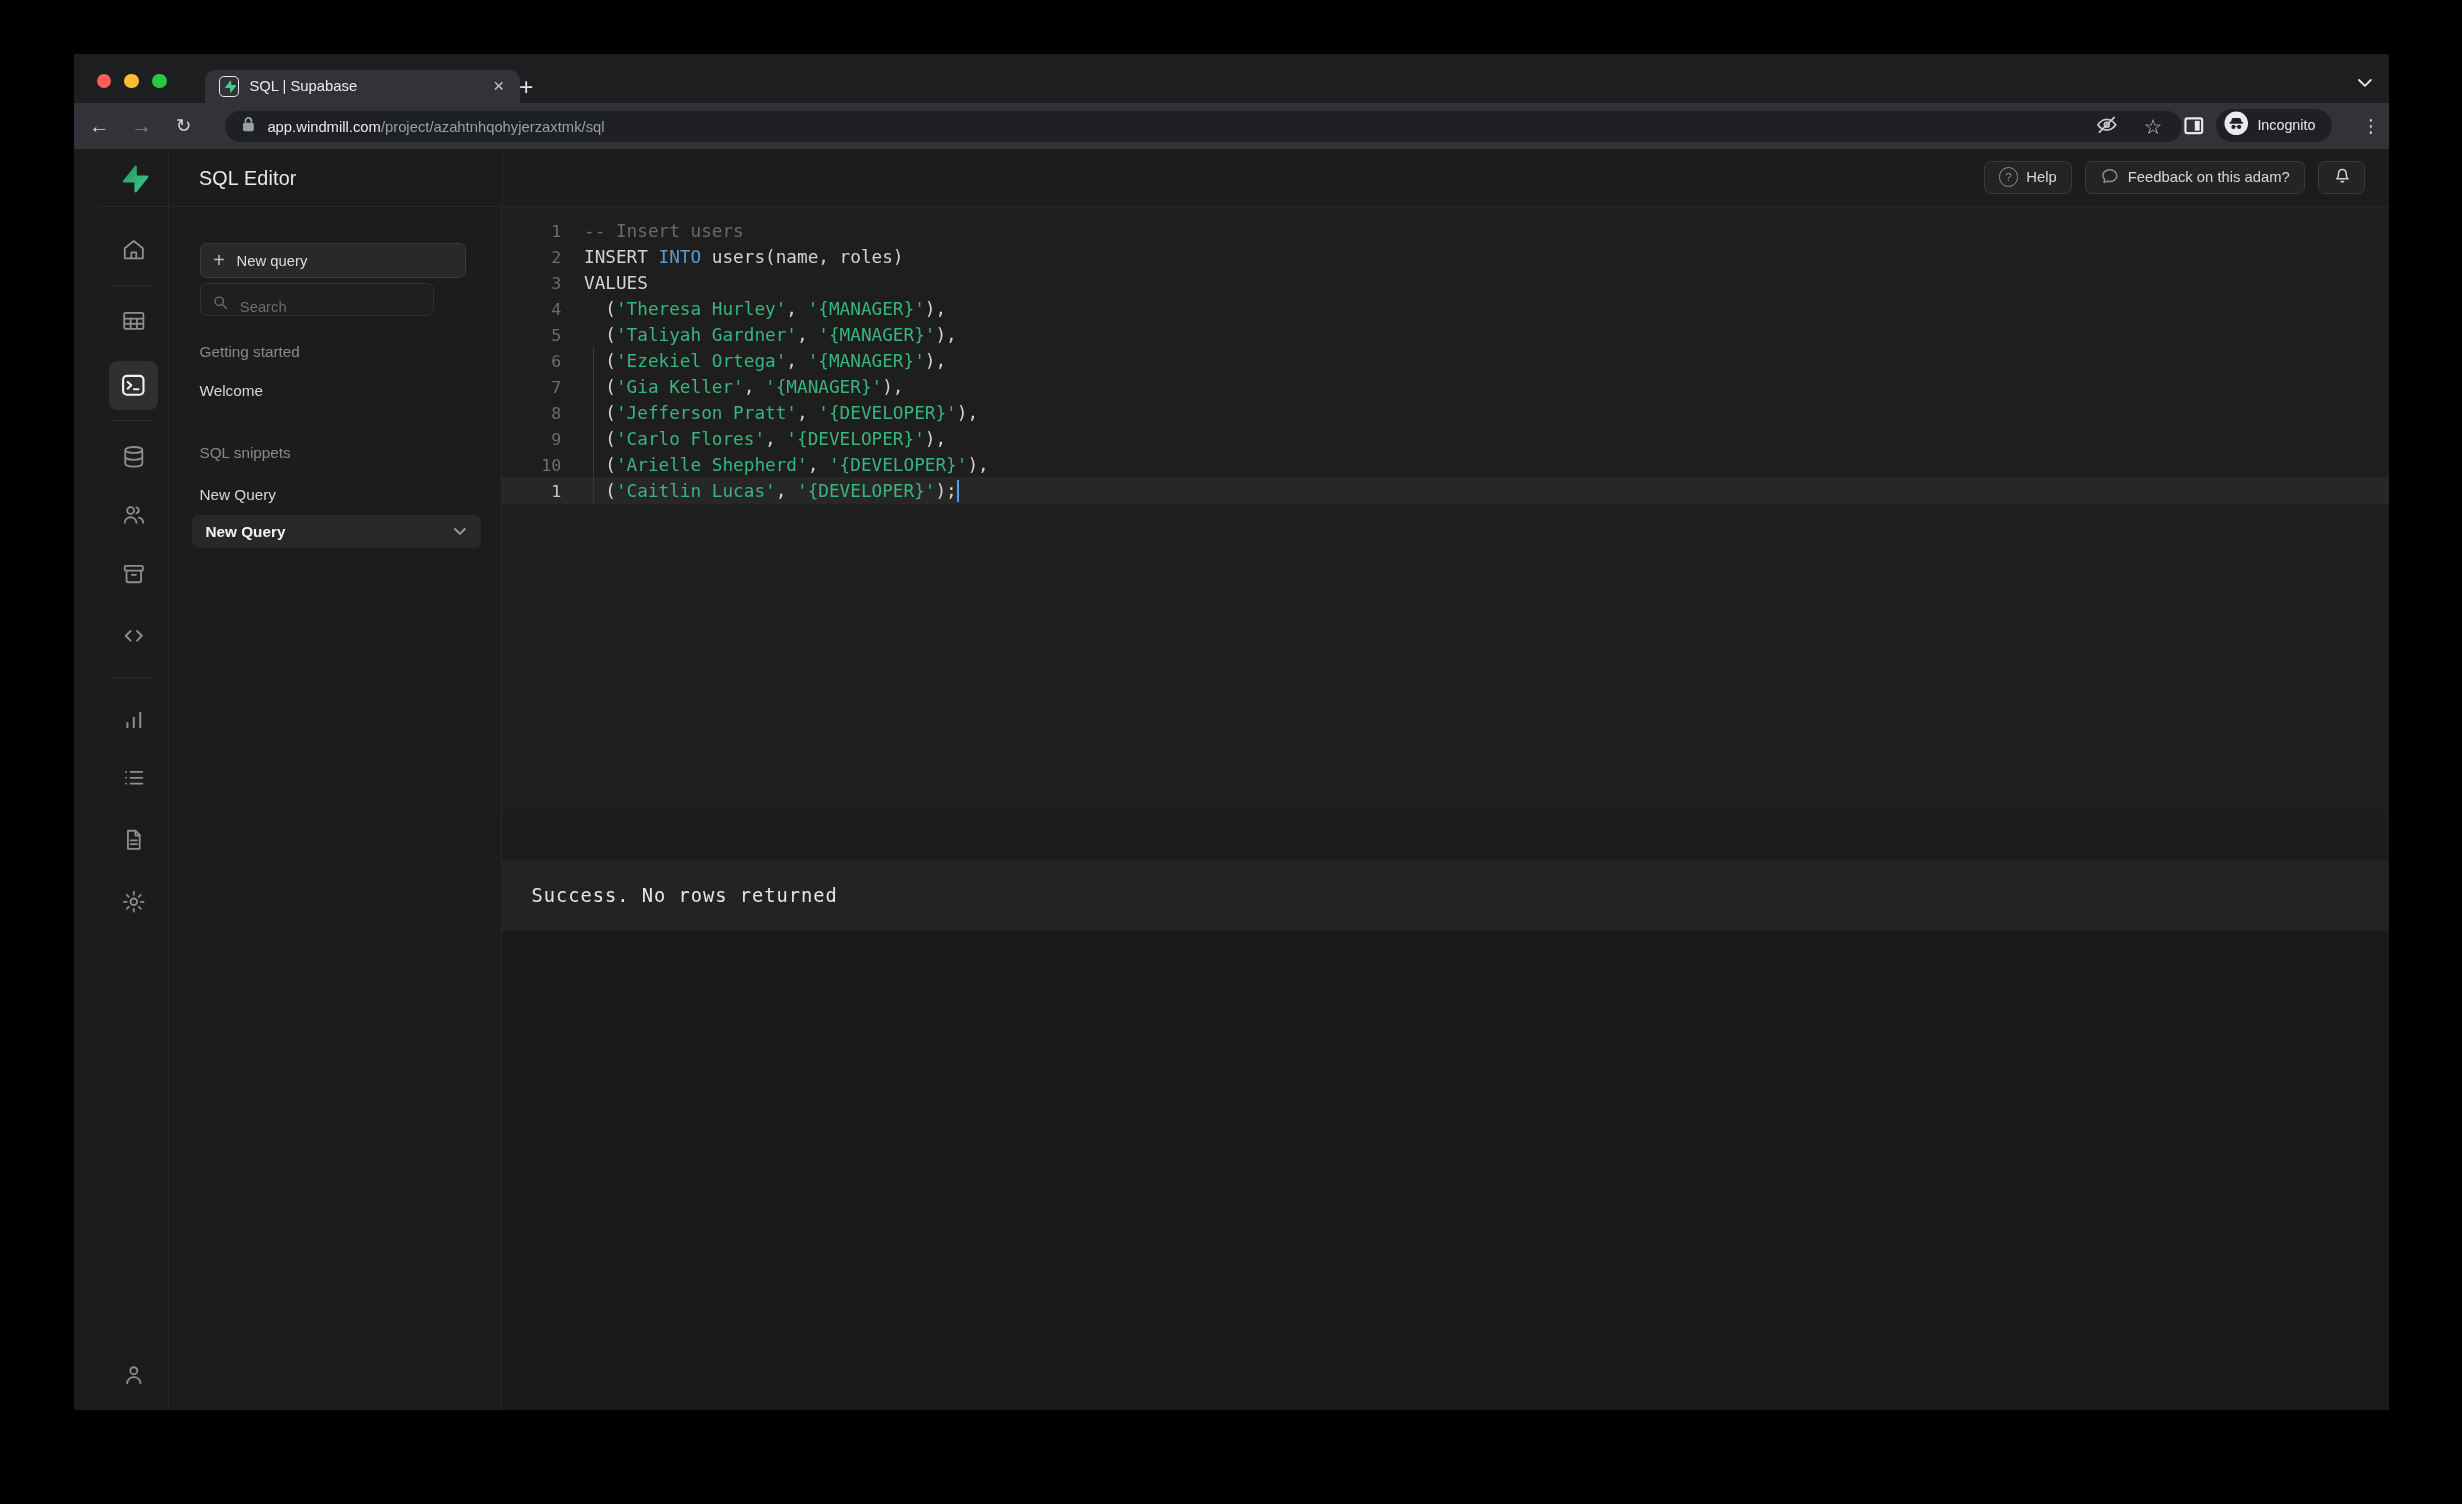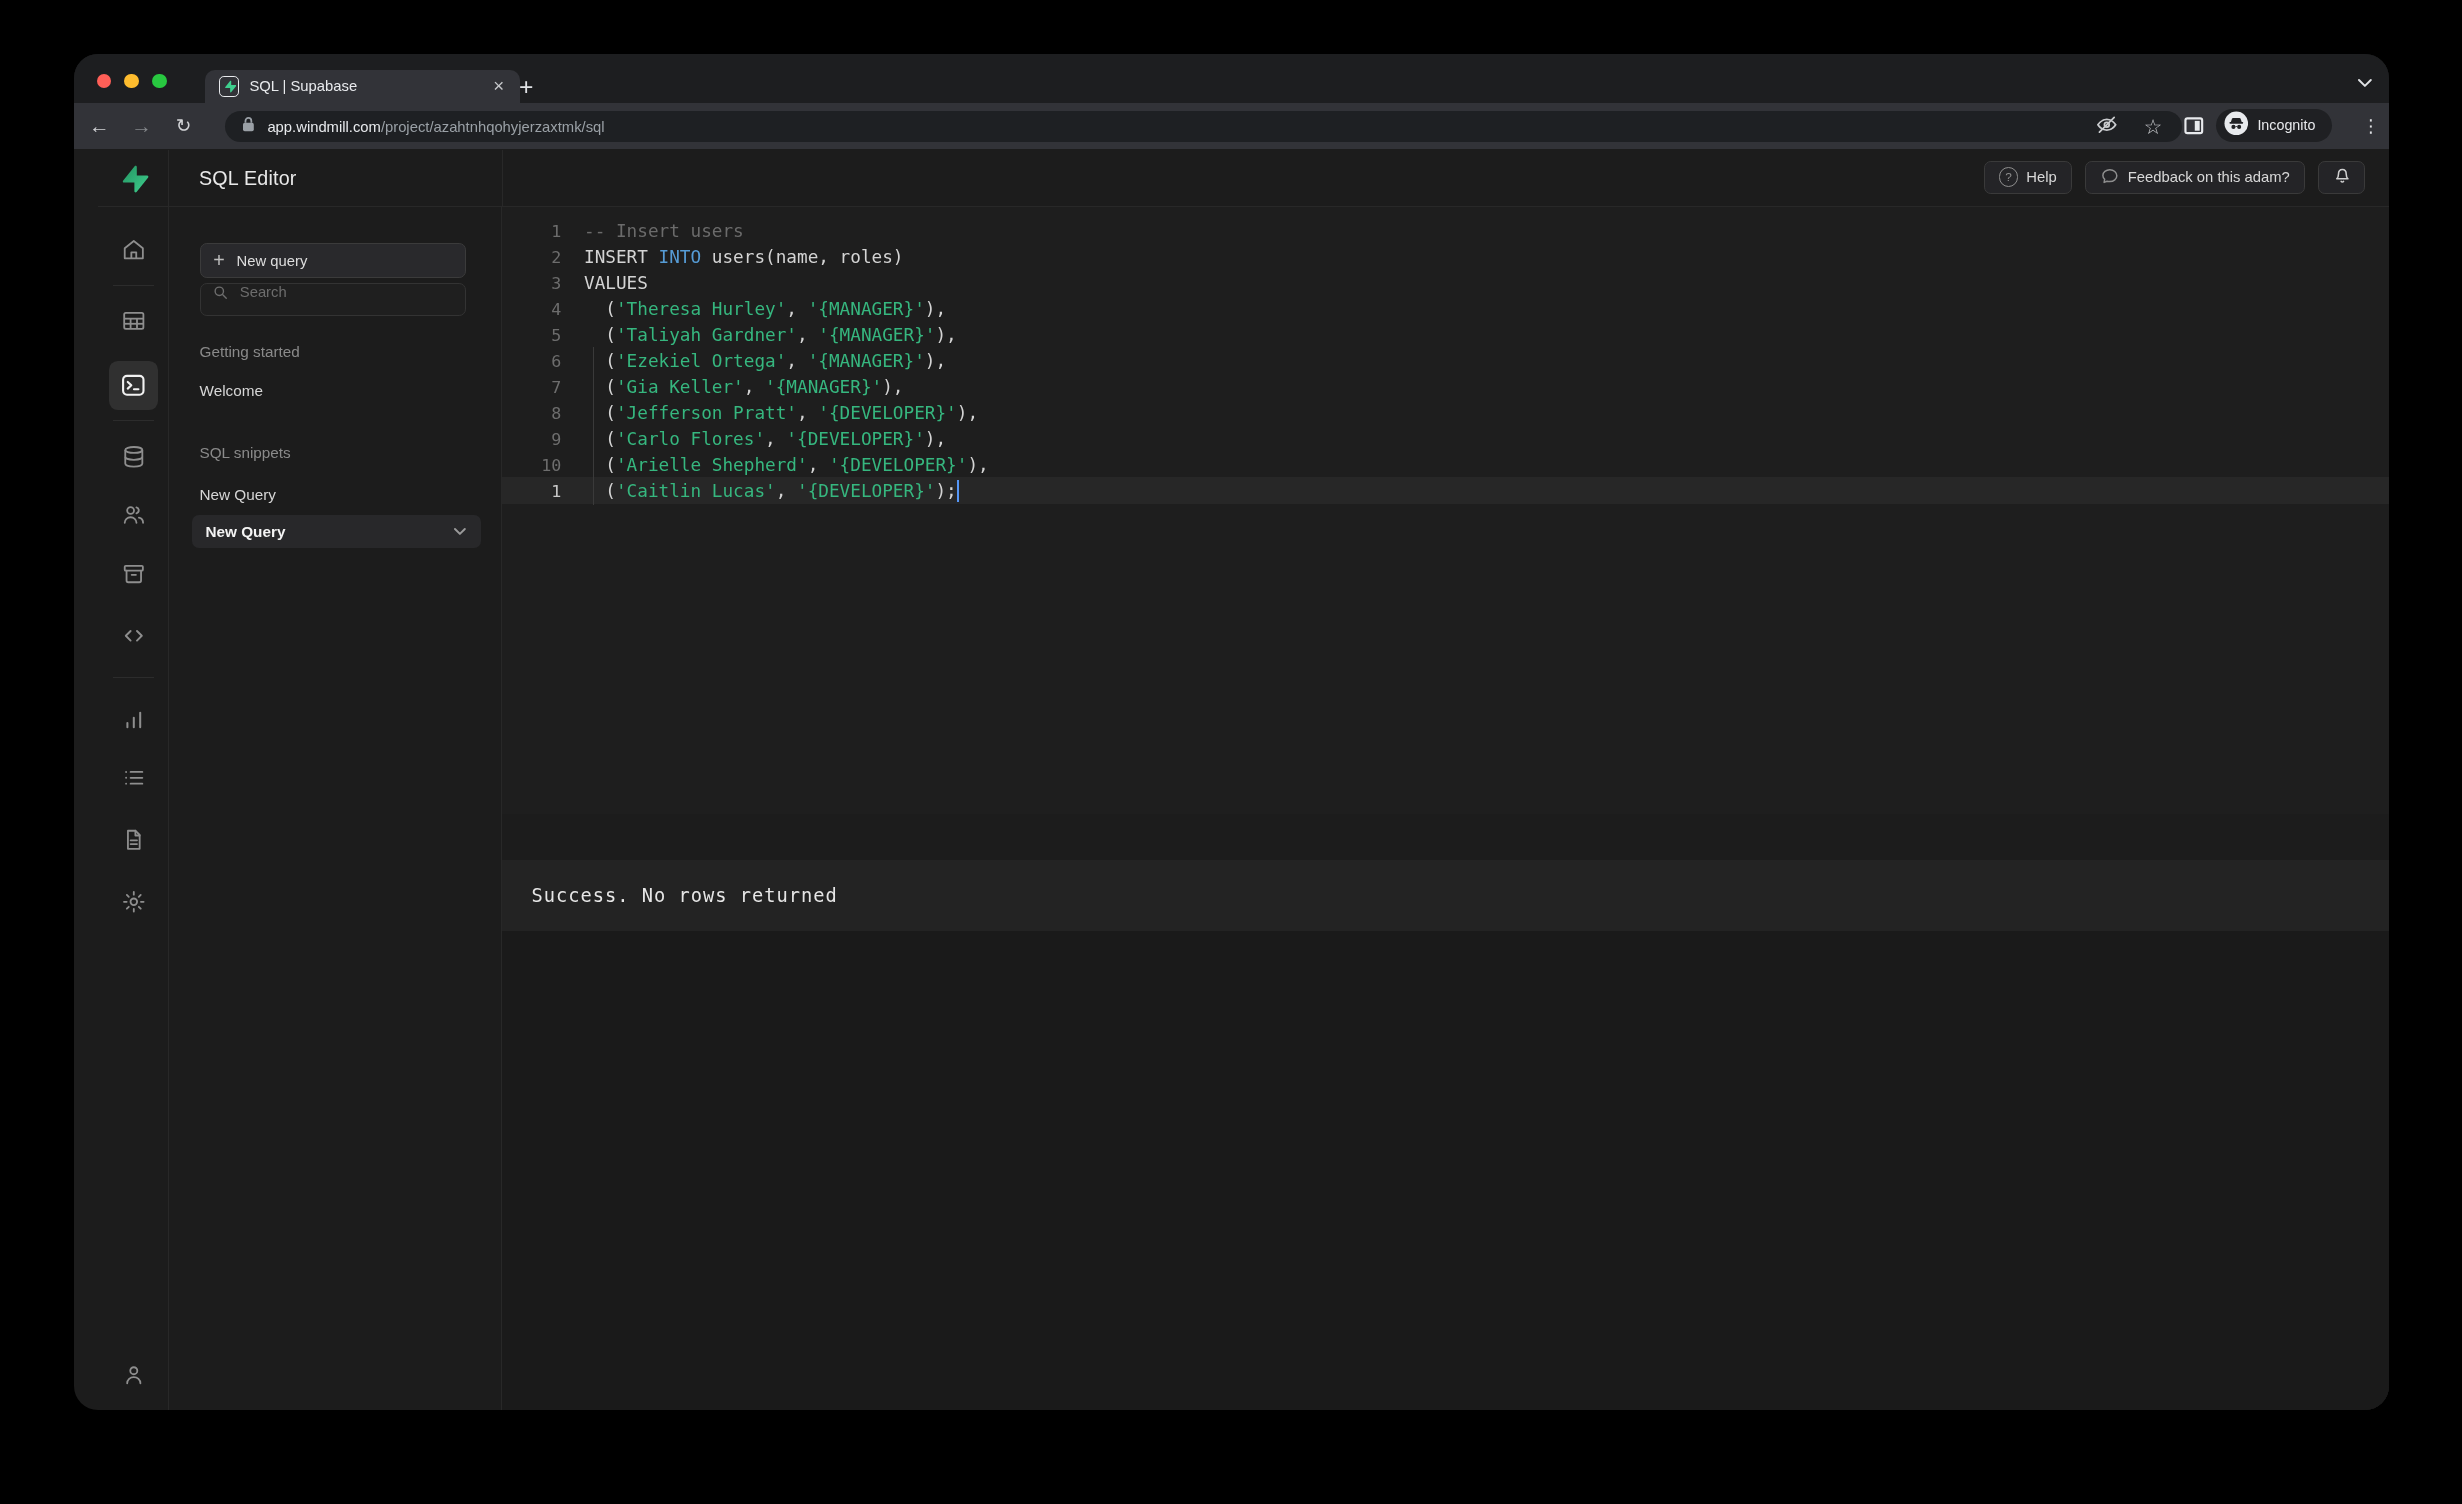--- a/index.html
+++ b/index.html
@@ -1,20 +1,20 @@
 <!DOCTYPE html>
 <html><head>
 <meta charset="utf-8">
 <style>
   * { margin:0; padding:0; box-sizing:border-box; }
   html,body { width:2463px; height:1504px; background:#000; font-family:"Liberation Sans", sans-serif; overflow:hidden; }
 
   
   .window { position:absolute; left:74px; top:54px; width:2315px; height:1356px;
-    background:#1c1c1c; border-radius:24px; overflow:hidden;padding-left:32px; }
+    background:#1c1c1c; border-radius:2px; overflow:hidden;padding-left:32px; }
 
   
   .tabstrip { position:absolute; left:0; top:0; width:100%; height:49px; background:#1d1e20; }
   .light { position:absolute; top:19.7px; width:14.8px; height:14.8px; border-radius:50%; }
   .light.red { left:22.7px; background:#ff5f57; }
   .light.yellow { left:50px; background:#febc2e; }
   .light.green { left:78px; background:#28c840; }
   .tab { position:absolute; left:131px; top:15.8px; width:315px; height:33px; background:#323338;
     border-radius:9.9px 9.9px 0 0; display:flex; align-items:center; padding:0 13.8px; }
   .favicon { width:20.7px; height:20.7px; border:1.6px solid #e8eaed; border-radius:4.9px;
@@ -71,22 +71,22 @@
     display:flex; align-items:center; justify-content:center; }
   .rail-active-box svg { stroke:#f2f2f2; }
   .rail-div { position:absolute; left:14.8px; width:41px; height:1px; background:#2c2c2c; }
 
   
   .snippets { position:absolute; left:71px; top:57px; width:333px; bottom:0; border-right:1px solid #282828; }
   .newq-btn { position:absolute; left:30.5px; top:36px; width:266px; height:35px; background:#29292c;
     border:1px solid #3b3b3b; border-radius:6.9px; display:flex; align-items:center; gap:11.8px; padding:0 12.8px;
     color:#dedede; font-size:14.8px; }
   .plus-g { color:#bdbdbd; font-size:19.7px; font-weight:300; line-height:1; }
-  .search-box { position:absolute; left:30.5px; top:76px; width:266px; height:32.5px; background:#1f1f1f;
-    border:1px solid #333; border-radius:6.9px; display:flex; align-items:flex-start; gap:10.8px; padding:0 11.8px; }
+  .search-box { position:absolute; left:30.5px; top:76px; width:234px; height:32.5px; background:#1f1f1f;
+    border:1px solid #333; border-radius:6.9px; display:flex; align-items:flex-end; gap:10.8px; padding:0 11.8px; }
   .search-box input { background:transparent; border:none; outline:none; color:#cfcfcf; font-size:14.8px; width:100%;
     font-family:"Liberation Sans", sans-serif; }
   .search-box input::placeholder { color:#6d6d6d; }
   .sec-label { position:absolute; left:30.5px; color:#8a8a8a; font-size:15.3px; }
   .side-item { position:absolute; left:30.5px; color:#d6d6d6; font-size:15.3px; }
   .sel-row { position:absolute; left:22.7px; top:308px; width:289px; height:33px; background:#28282a;
     border-radius:6.9px; display:flex; align-items:center; justify-content:space-between; padding:0 13.8px; }
   .sel-row span { color:#f4f4f4; font-size:15.3px; font-weight:bold; }
 
   

